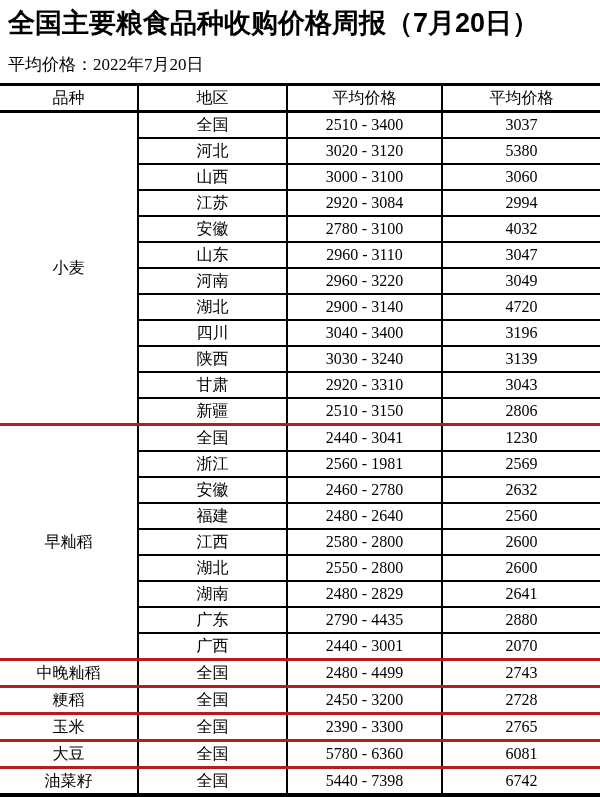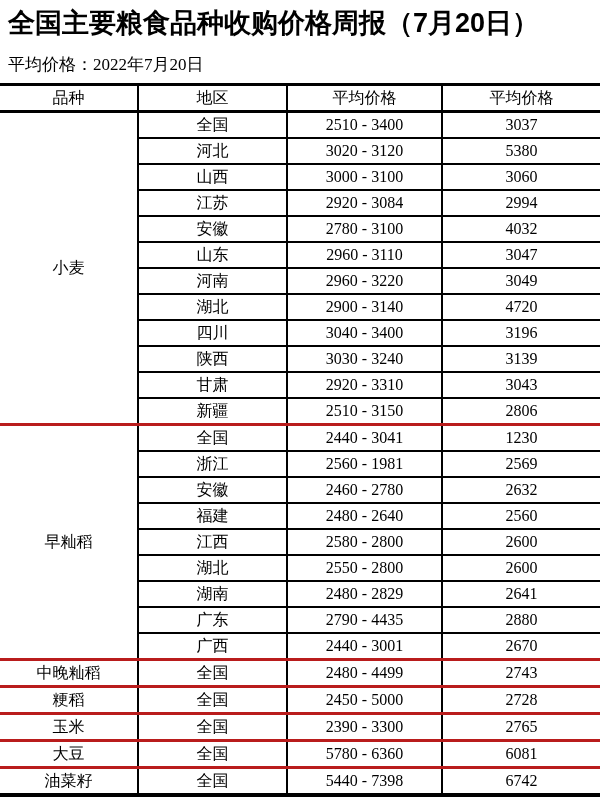--- a/index.html
+++ b/index.html
@@ -175,32 +175,32 @@
           <td class="vline">2641</td>
         </tr>
         <tr>
           <td class="vline">广东</td>
           <td class="vline">2790 - 4435</td>
           <td class="vline">2880</td>
         </tr>
         <tr>
           <td class="vline">广西</td>
           <td class="vline">2440 - 3001</td>
-          <td class="vline">2670</td>
+          <td class="vline">2070</td>
         </tr>
         <tr class="group-start">
           <td class="variety" rowspan="1">中晚籼稻</td>
           <td class="vline">全国</td>
           <td class="vline">2480 - 4499</td>
           <td class="vline">2743</td>
         </tr>
         <tr class="group-start">
           <td class="variety" rowspan="1">粳稻</td>
           <td class="vline">全国</td>
-          <td class="vline">2450 - 5000</td>
+          <td class="vline">2450 - 3200</td>
           <td class="vline">2728</td>
         </tr>
         <tr class="group-start">
           <td class="variety" rowspan="1">玉米</td>
           <td class="vline">全国</td>
           <td class="vline">2390 - 3300</td>
           <td class="vline">2765</td>
         </tr>
         <tr class="group-start">
           <td class="variety" rowspan="1">大豆</td>

